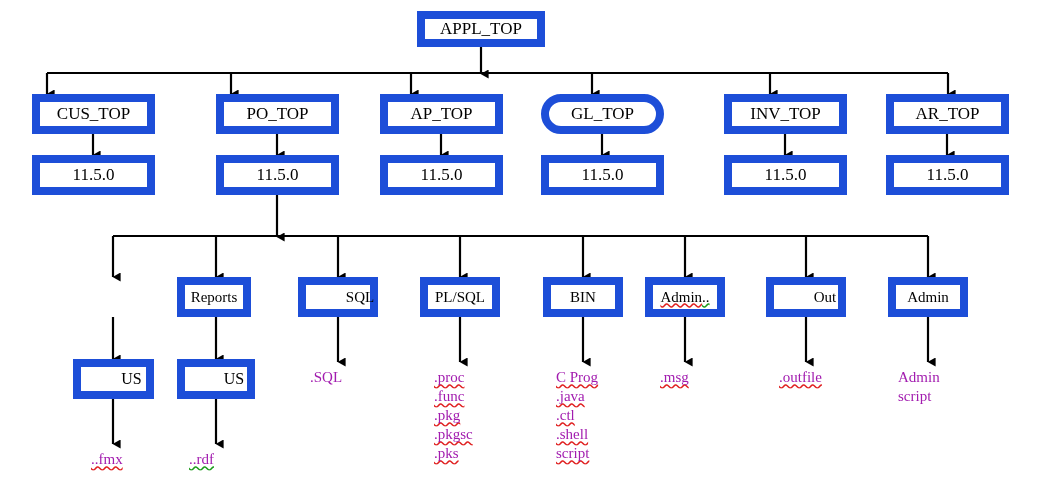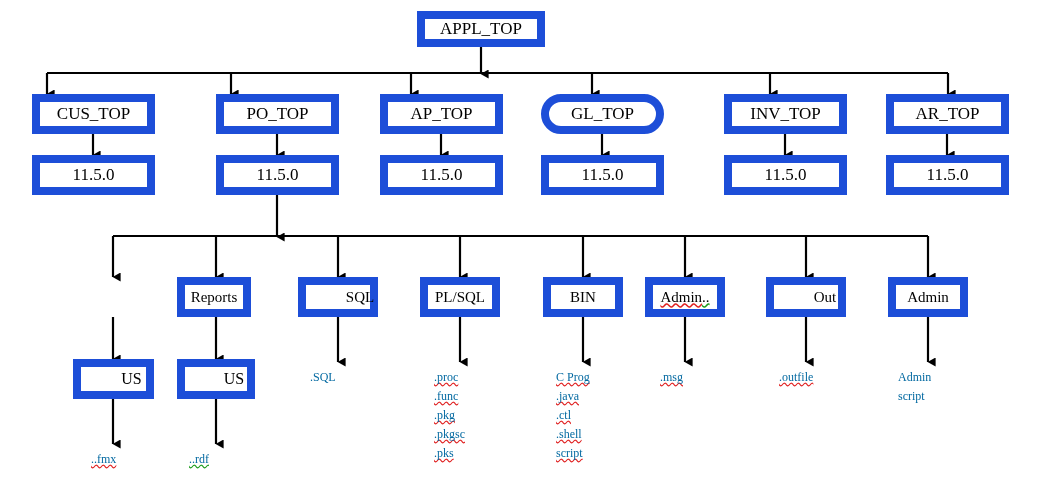--- a/index.html
+++ b/index.html
@@ -14,21 +14,21 @@
     display:flex;align-items:center;justify-content:center;
     font-family:"Liberation Serif", serif;
     color:#000;white-space:nowrap;
   }
   .node.r1{font-size:17px;}
   .node.r2{font-size:17px;}
   .node.r3{font-size:15px;}
   .node.r4{font-size:16px;padding-left:36px;}
   .leaf{
     position:absolute;font-family:"Liberation Serif", serif;
-    font-size:12px;color:#0369a1;white-space:pre;line-height:19px;
+    font-size:15px;color:#a21caf;white-space:pre;line-height:19px;
   }
   .leaf.sq-red{
     text-decoration:underline wavy #e02020;
     text-decoration-skip-ink:none;
     text-underline-offset:1px;
   }
   .sq-red-inline{
     text-decoration:underline wavy #e02020;
     text-decoration-skip-ink:none;
     text-underline-offset:1px;

